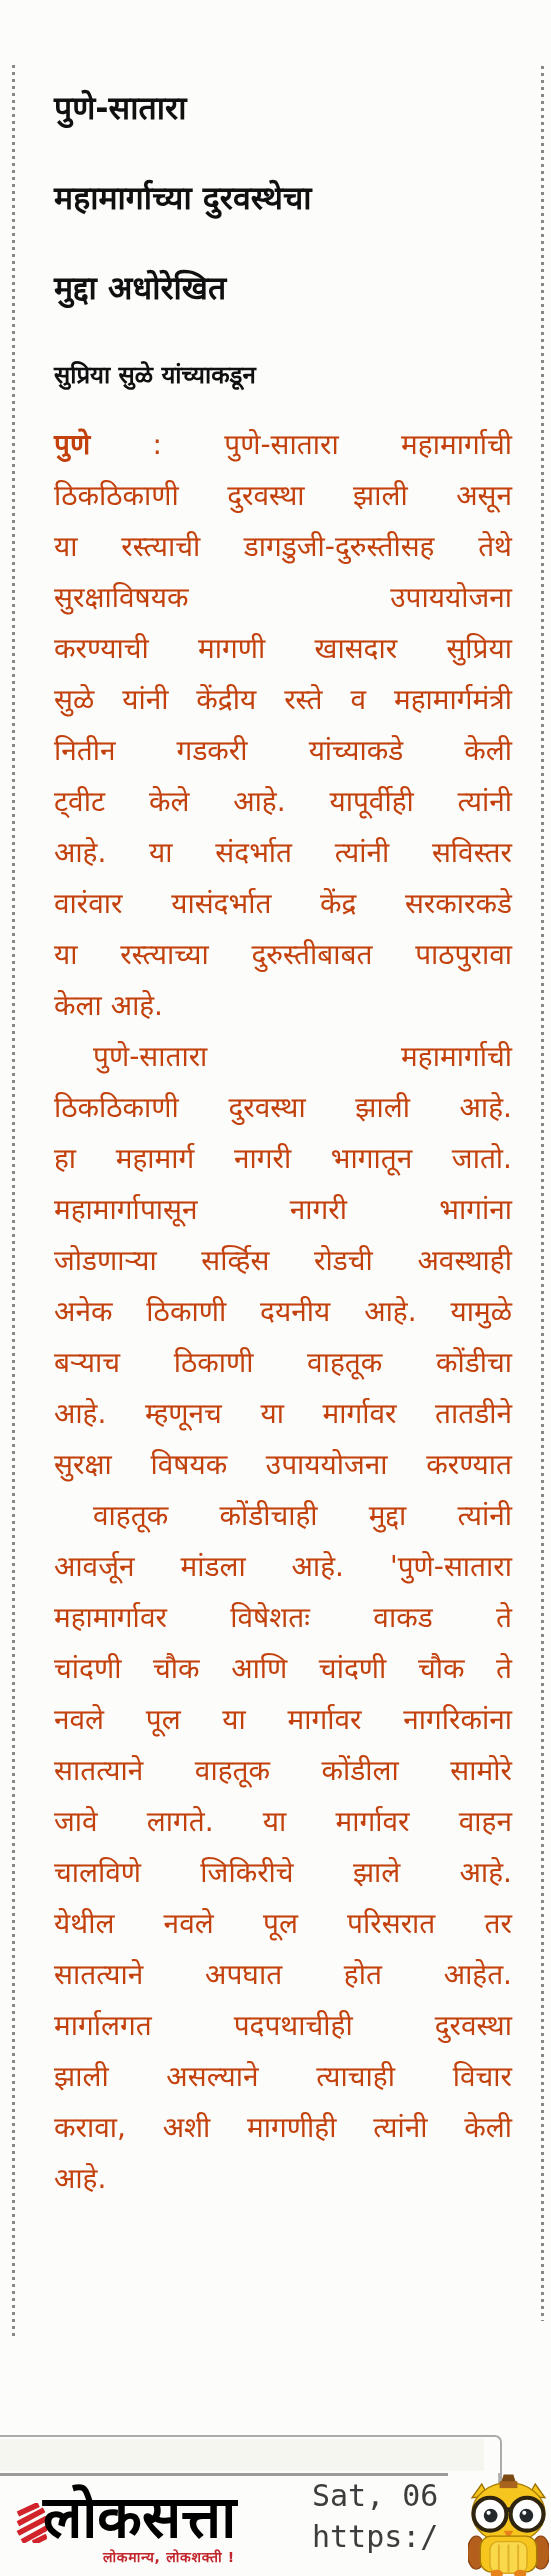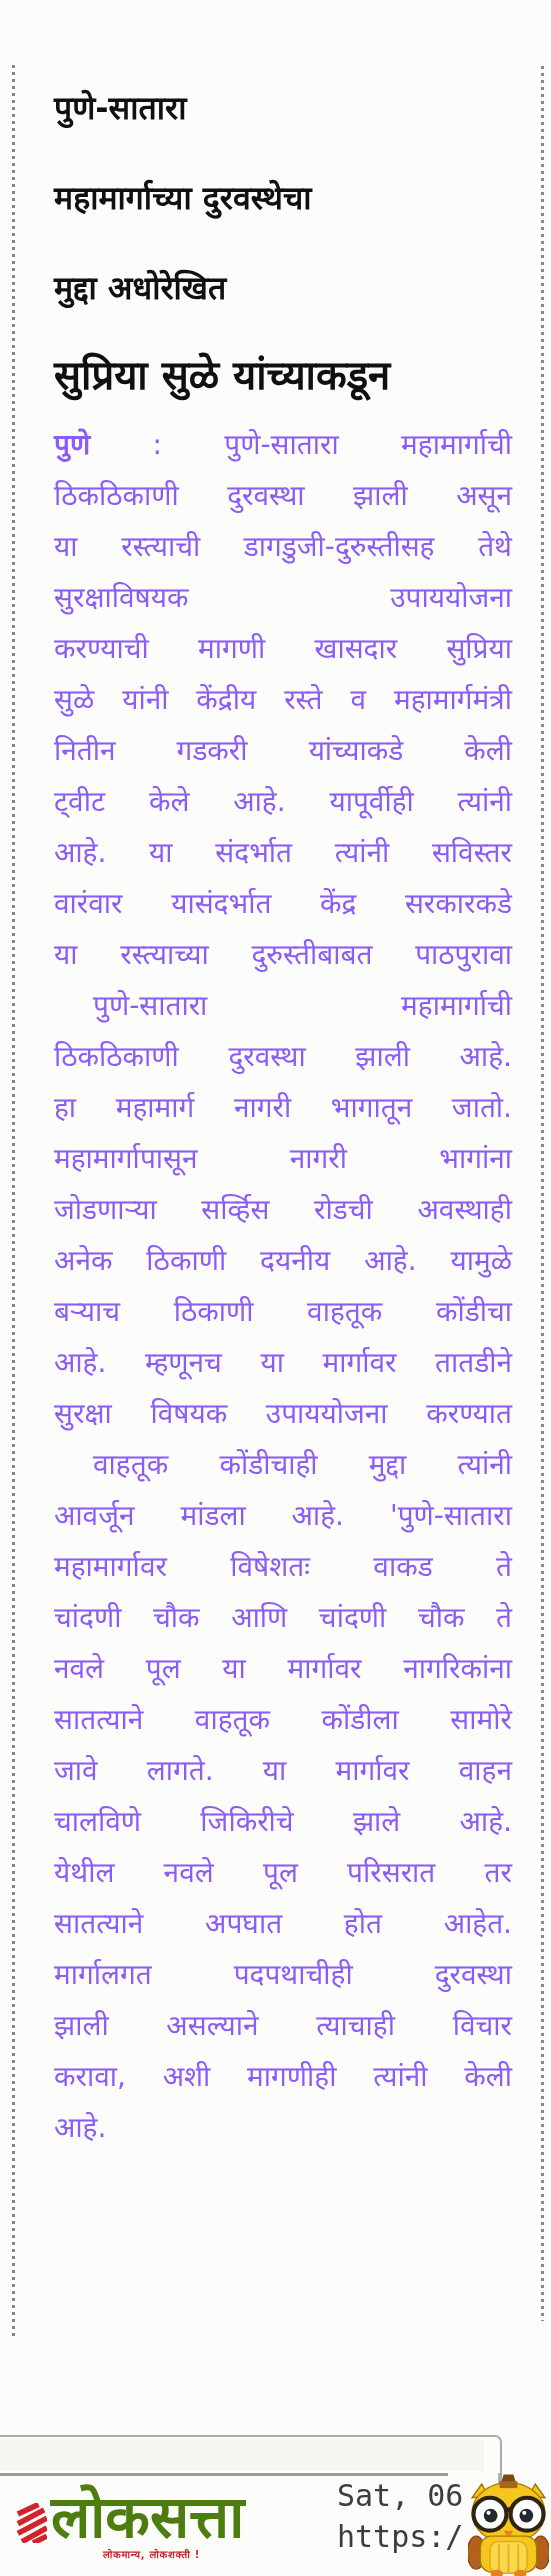--- a/index.html
+++ b/index.html
@@ -11,47 +11,47 @@
   }
   .clip-border{position:absolute;width:2.8px;
     background:repeating-linear-gradient(180deg,#878787 0 2.8px,rgba(0,0,0,0) 2.8px 7px);}
   #border-left{left:12.4px;top:65px;height:2275px;}
   #border-right{left:541px;top:66px;height:2255px;}
 
   .content{position:absolute;left:54px;top:63px;width:458px;}
 
   .headline{font-weight:700;font-size:32px;line-height:90px;color:#101010;letter-spacing:0;}
   .headline .hline{white-space:nowrap;}
-  .subheadline{margin-top:7px;font-weight:700;font-size:40px;line-height:71px;color:#101010;}
+  .subheadline{margin-top:7px;font-weight:700;font-size:24px;line-height:71px;color:#101010;}
   .subheadline .shline{white-space:nowrap;}
 
-  .article-body{margin-top:8.3px;font-size:28px;line-height:51px;color:#8b5cf6;}
+  .article-body{margin-top:8.3px;font-size:28px;line-height:51px;color:#c2410c;}
   .paragraph{margin:0;}
   .bline{text-align:justify;text-align-last:justify;}
   .bline.end{text-align:justify;text-align-last:left;}
   .bline.indent{padding-left:39px;}
   .bline b{font-weight:700;}
 
   
   .frame-box{position:absolute;left:-9.7px;top:2435px;width:510px;height:79px;
     border-top:2.1px solid #ababab;border-right:2.1px solid #ababab;
     border-top-right-radius:7px;background:transparent;z-index:1;}
   .frame-strip{position:absolute;left:0;top:2439px;width:484px;height:32px;background:#f6f6f1;z-index:0;}
   .frame-line2{position:absolute;left:0;top:2473px;width:448px;height:2.8px;background:#9c9c9c;z-index:1;}
 
   .logo{position:absolute;left:15px;top:2481px;z-index:2;}
   .logo-mark{position:absolute;left:0px;top:22px;}
-  .logo-text{position:absolute;left:36px;top:0px;font-weight:800;font-size:58px;line-height:72px;
-    color:#4d7c0f;white-space:nowrap;}
-  .logo-tagline{position:absolute;left:88px;top:66px;font-size:10px;font-weight:700;
+  .logo-text{position:absolute;left:28px;top:0px;font-weight:800;font-size:58px;line-height:72px;
+    color:#000000;white-space:nowrap;}
+  .logo-tagline{position:absolute;left:88px;top:66px;font-size:14px;font-weight:700;
     color:#c1272d;letter-spacing:0.7px;white-space:nowrap;}
 
   .capture-meta{position:absolute;left:312px;top:2475px;z-index:2;
     font-family:"DejaVu Sans Mono",monospace;font-size:30px;line-height:41px;
-    color:#3d3d3d;white-space:pre;margin-left:25px;}
+    color:#3d3d3d;white-space:pre;}
 
   .owl{position:absolute;left:468px;top:2473px;width:81px;height:103px;z-index:3;}
 </style>
 </head>
 <body>
 
 <div class="clip-border" id="border-left"></div>
 <div class="clip-border" id="border-right"></div>
 
 <div class="content">
@@ -69,20 +69,21 @@
         <div class="bline">ठिकठिकाणी दुरवस्था झाली असून</div>
         <div class="bline">या रस्त्याची डागडुजी-दुरुस्तीसह तेथे</div>
         <div class="bline">सुरक्षाविषयक उपाययोजना</div>
         <div class="bline">करण्याची मागणी खासदार सुप्रिया</div>
         <div class="bline">सुळे यांनी केंद्रीय रस्ते व महामार्गमंत्री</div>
         <div class="bline">नितीन गडकरी यांच्याकडे केली</div>
         <div class="bline">ट्वीट केले आहे. यापूर्वीही त्यांनी</div>
         <div class="bline">आहे. या संदर्भात त्यांनी सविस्तर</div>
         <div class="bline">वारंवार यासंदर्भात केंद्र सरकारकडे</div>
         <div class="bline">या रस्त्याच्या दुरुस्तीबाबत पाठपुरावा</div>
+        <div class="bline end">केला आहे.</div>
       </div>
       <div class="paragraph">
         <div class="bline indent">पुणे-सातारा महामार्गाची</div>
         <div class="bline">ठिकठिकाणी दुरवस्था झाली आहे.</div>
         <div class="bline">हा महामार्ग नागरी भागातून जातो.</div>
         <div class="bline">महामार्गापासून नागरी भागांना</div>
         <div class="bline">जोडणाऱ्या सर्व्हिस रोडची अवस्थाही</div>
         <div class="bline">अनेक ठिकाणी दयनीय आहे. यामुळे</div>
         <div class="bline">बऱ्याच ठिकाणी वाहतूक कोंडीचा</div>
         <div class="bline">आहे. म्हणूनच या मार्गावर तातडीने</div>

